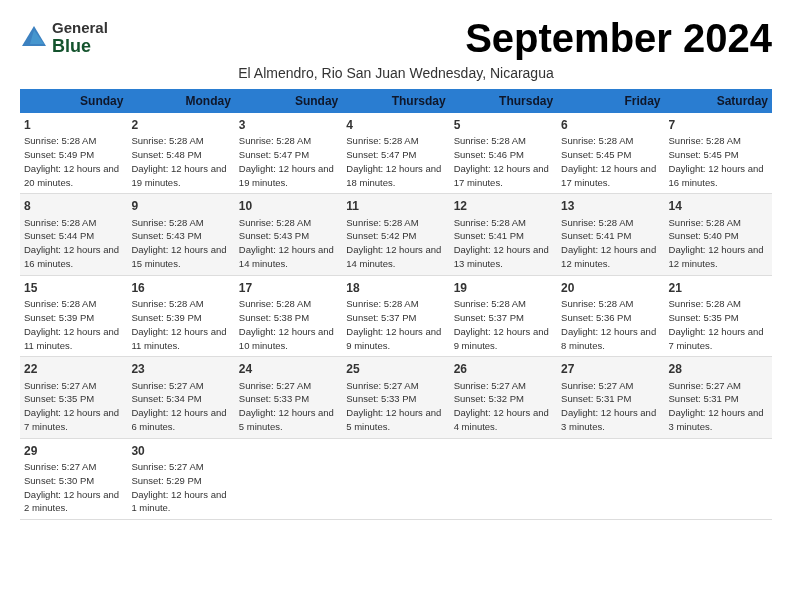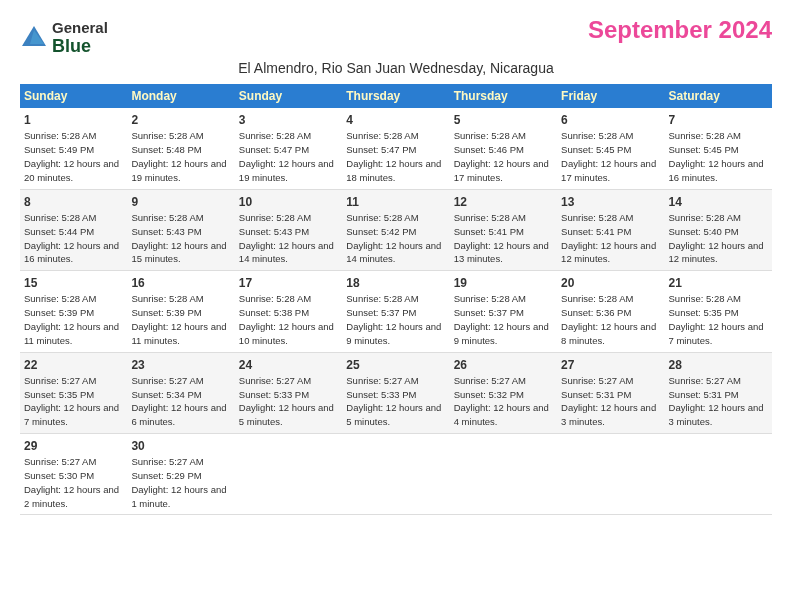--- a/index.html
+++ b/index.html
@@ -39,41 +39,41 @@
       font-size: 18px;
       font-weight: bold;
       color: #14532d;
     }
     .logo-icon {
       width: 28px;
       height: 28px;
       margin-right: 4px;
     }
     .month-title {
-      font-size: 24px;
+      font-size: 40px;
       font-weight: bold;
-      color: #ec4899;
+      color: #000000;
       text-align: right;
     }
     .subtitle {
       text-align: center;
       font-size: 14px;
       color: #333;
       margin-bottom: 8px;
     }
     table {
       width: 100%;
       border-collapse: collapse;
       font-size: 10px;
     }
     thead tr th {
       background-color: #2a7dd1;
-      color: #fef9c3;
+      color: #0f172a;
       padding: 5px 4px;
-      text-align: left;
+      text-align: right;
       font-size: 12px;
       font-weight: bold;
     }
     tbody tr {
       border-bottom: 1px solid #ddd;
     }
     tbody tr:nth-child(odd) {
       background-color: #fff;
     }
     tbody tr:nth-child(even) {

